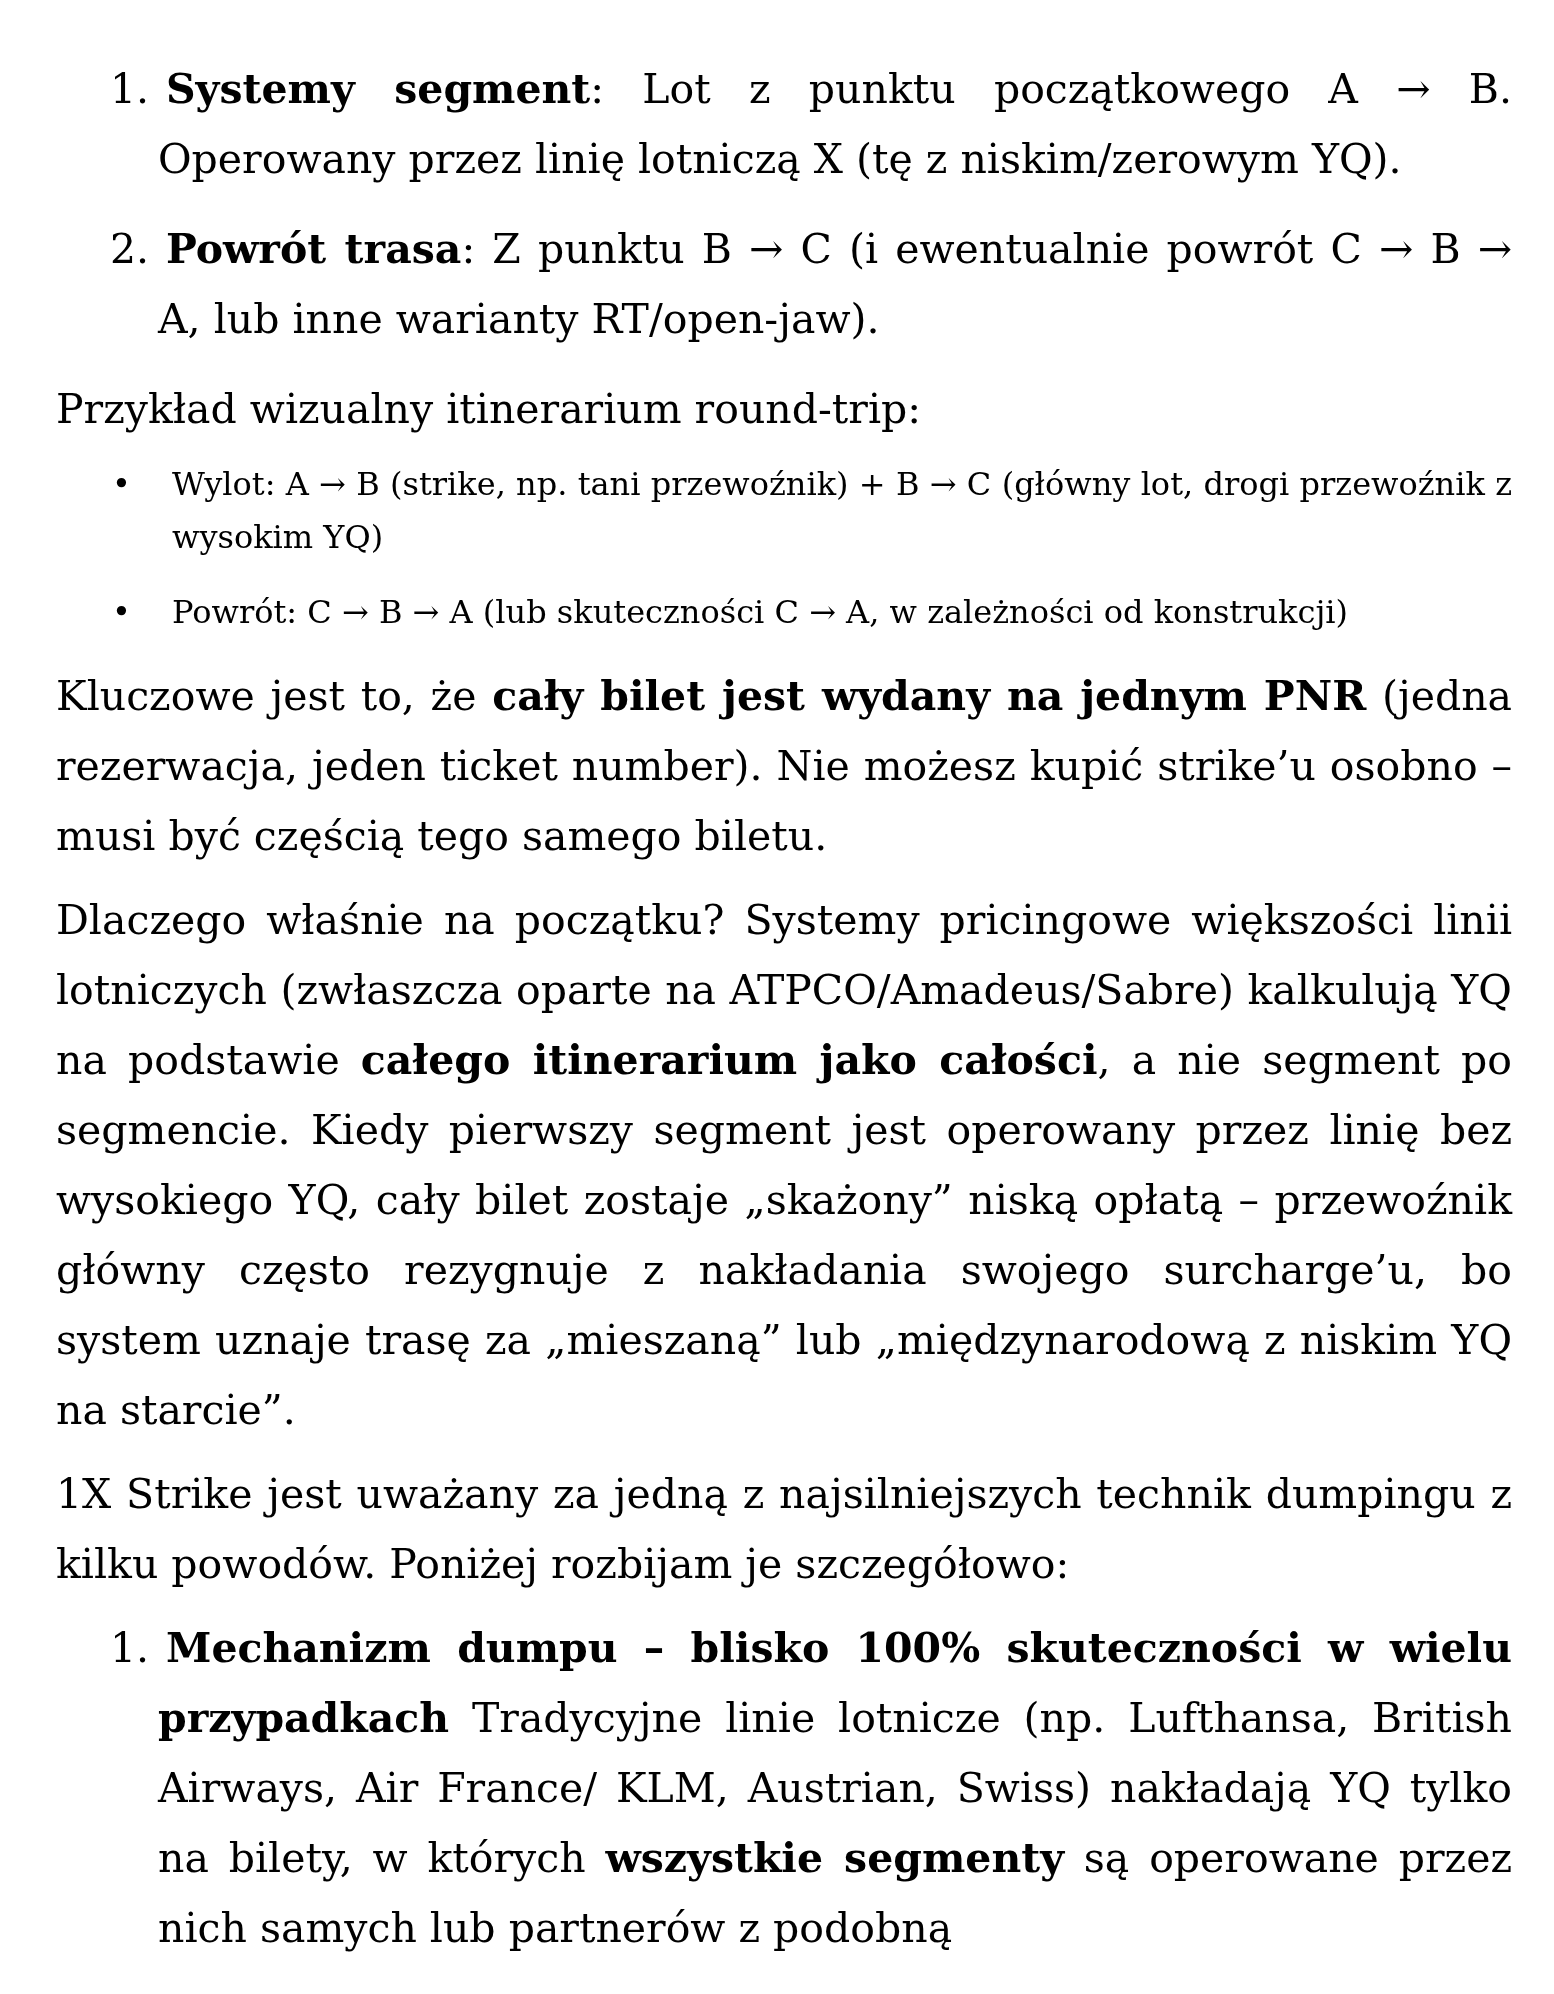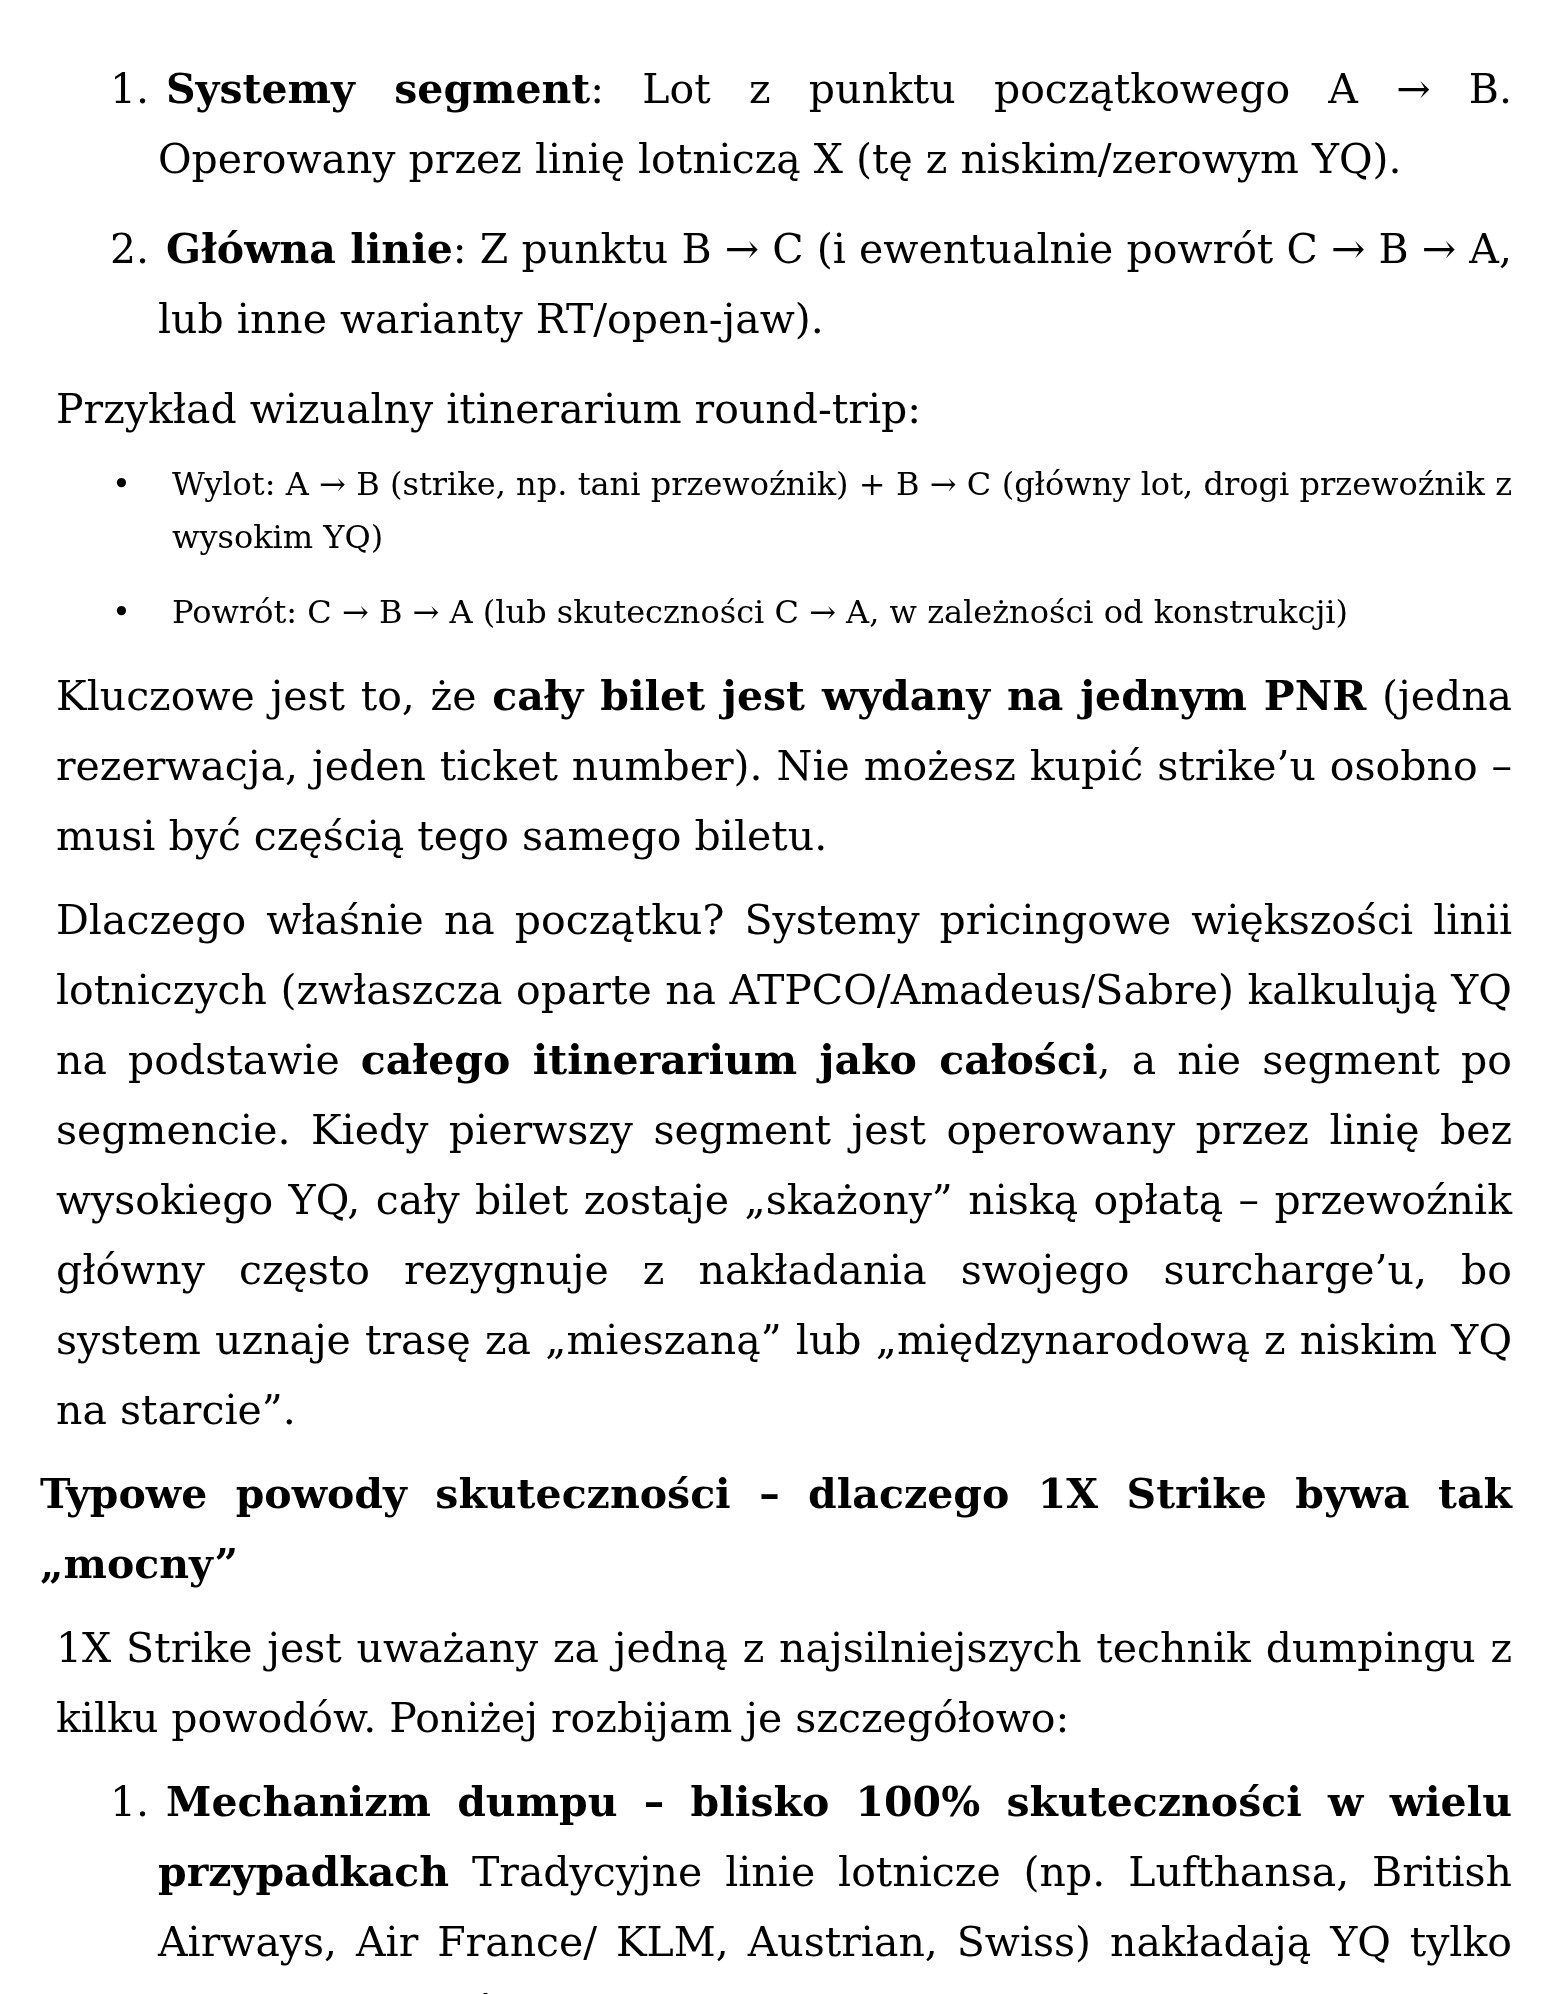--- a/index.html
+++ b/index.html
@@ -21,35 +21,34 @@
   .bli { position:relative; padding-left:132px; margin:0 0 22px 0; font-size:32px; line-height:53px; }
   .bli .dot { position:absolute; left:72px; top:0; }
 </style>
 </head>
 <body>
 
 <div class="page">
 
   <div>
     <div class="oli"><span class="num">1.</span><span class="b">Systemy segment</span><span>: Lot z punktu początkowego A → B. Operowany przez linię lotniczą X (tę z niskim/zerowym YQ).</span></div>
-    <div class="oli"><span class="num">2.</span><span class="b">Główna linie</span><span>: Z punktu B → C (i ewentualnie powrót C → B → A, lub inne warianty RT/open-jaw).</span></div>
+    <div class="oli"><span class="num">2.</span><span class="b">Powrót trasa</span><span>: Z punktu B → C (i ewentualnie powrót C → B → A, lub inne warianty RT/open-jaw).</span></div>
   </div>
 
   <div class="para"><span>Przykład wizualny itinerarium round-trip:</span></div>
 
   <div class="bullets">
     <div class="bli"><span class="dot">•</span><span>Wylot: A → B (strike, np. tani przewoźnik) + B → C (główny lot, drogi przewoźnik z wysokim YQ)</span></div>
     <div class="bli"><span class="dot">•</span><span>Powrót: C → B → A (lub skuteczności C → A, w zależności od konstrukcji)</span></div>
   </div>
 
   <div class="para"><span>Kluczowe jest to, że </span><span class="b">cały bilet jest wydany na jednym PNR</span><span> (jedna rezerwacja, jeden ticket number). Nie możesz kupić strike’u osobno – musi być częścią tego samego biletu.</span></div>
 
   <div class="para"><span>Dlaczego właśnie na początku? Systemy pricingowe większości linii lotniczych (zwłaszcza oparte na ATPCO/Amadeus/Sabre) kalkulują YQ na podstawie </span><span class="b">całego itinerarium jako całości</span><span>, a nie segment po segmencie. Kiedy pierwszy segment jest operowany przez linię bez wysokiego YQ, cały bilet zostaje „skażony” niską opłatą – przewoźnik główny często rezygnuje z nakładania swojego surcharge’u, bo system uznaje trasę za „mieszaną” lub „międzynarodową z niskim YQ na starcie”.</span></div>
 
-  <div class="heading"><span>Typowe powody skuteczności – dlaczego 1X Strike bywa tak „mocny”</span></div>
 
   <div class="para"><span>1X Strike jest uważany za jedną z najsilniejszych technik dumpingu z kilku powodów. Poniżej rozbijam je szczegółowo:</span></div>
 
   <div>
     <div class="oli"><span class="num">1.</span><span class="b">Mechanizm dumpu – blisko 100% skuteczności w wielu przypadkach</span><span> Tradycyjne linie lotnicze (np. Lufthansa, British Airways, Air France/ KLM, Austrian, Swiss) nakładają YQ tylko na bilety, w których </span><span class="b">wszystkie segmenty</span><span> są operowane przez nich samych lub partnerów z podobną</span></div>
   </div>
 
 </div>
 
 </body></html>

